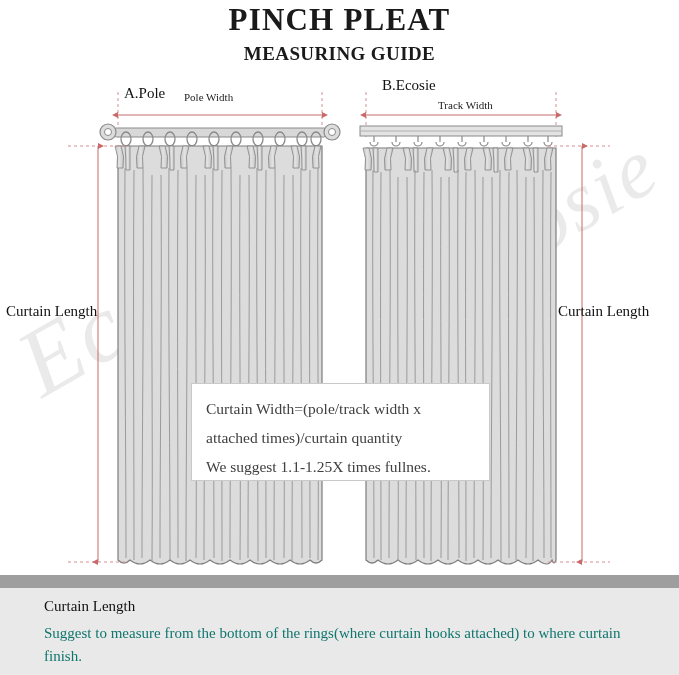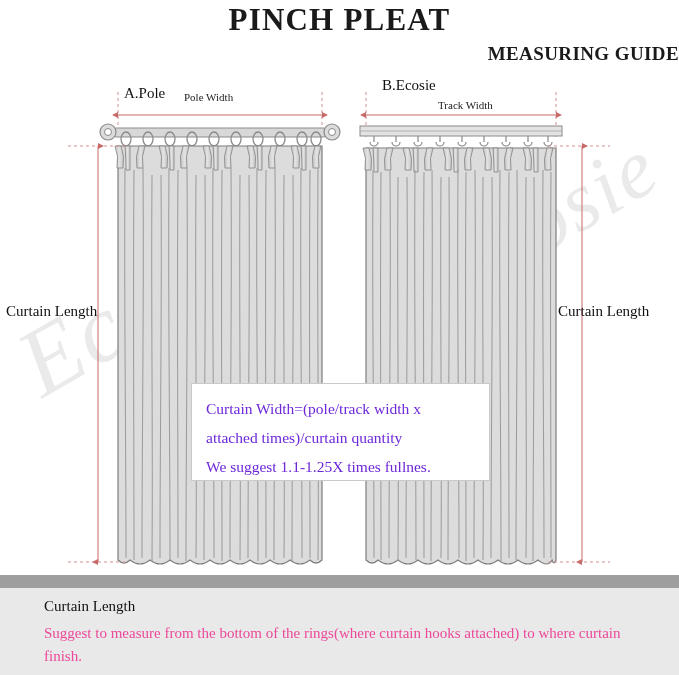--- a/index.html
+++ b/index.html
@@ -29,21 +29,21 @@
     width: 679px;
     text-align: center;
     font-size: 31px;
     font-weight: bold;
     letter-spacing: 1.2px;
     font-family: "Liberation Serif", serif;
   }
   #subtitle {
     left: 0; top: 43px;
     width: 679px;
-    text-align: right;
+    text-align: center;
     font-size: 19px;
     font-weight: bold;
     letter-spacing: 0.4px;
   }
 
   
   .panel-caption {
     font-size: 15px;
     font-family: "Liberation Serif", serif;
     color: #111;
@@ -76,21 +76,21 @@
     width: 299px;
     height: 98px;
     background: #ffffff;
     border: 1px solid #c9c9c9;
     box-sizing: border-box;
     padding: 10px 14px 0 14px;
   }
   #formula-box .fline {
     font-size: 15.5px;
     line-height: 29px;
-    color: #6d28d9;
+    color: #404040;
     white-space: nowrap;
   }
 
   
   #footer {
     left: 0;
     top: 575px;
     width: 679px;
     height: 100px;
     background: #e9e9e9;
@@ -104,21 +104,21 @@
   #footer-title {
     left: 44px; top: 598px;
     font-size: 15px;
     color: #111;
   }
   #footer-text {
     left: 44px; top: 622px;
     width: 615px;
     font-size: 15px;
     line-height: 23px;
-    color: #ec4899;
+    color: #0f766e;
   }
 
   
   .wm {
     color: rgba(150,150,150,0.20);
     font-family: "Liberation Serif", serif;
     font-style: italic;
     font-size: 96px;
     letter-spacing: 2px;
     user-select: none;

